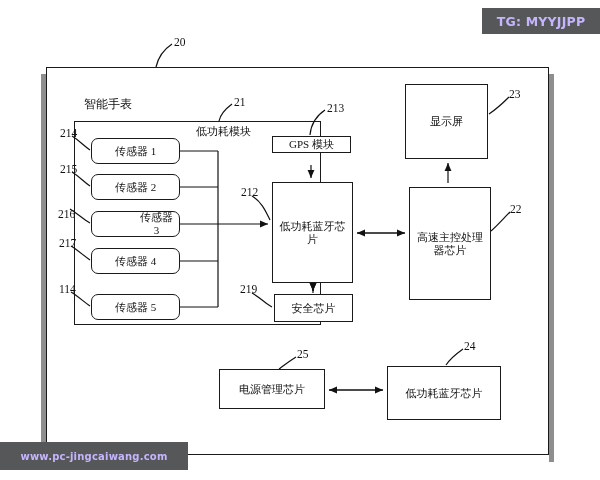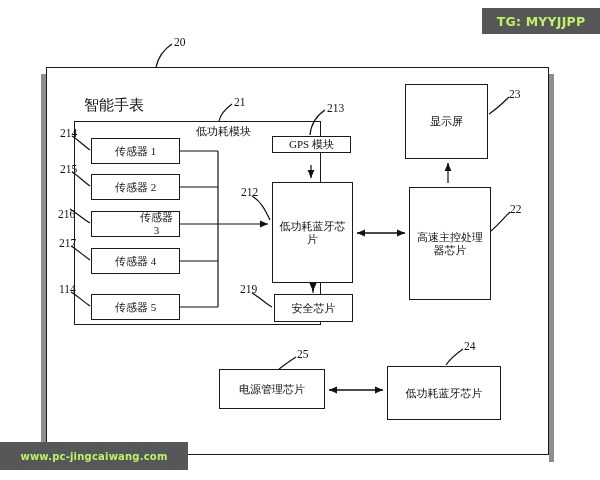--- a/index.html
+++ b/index.html
@@ -20,21 +20,21 @@
     left: 0; top: 0;
     width: 600px;
     height: 480px;
     background: #ffffff;
   }
 
   
   .wm {
     position: absolute;
     background: #555759;
-    color: #bef264;
+    color: #c4b5fd;
     font-family: "DejaVu Sans", "Liberation Sans", sans-serif;
     font-weight: bold;
     display: flex;
     align-items: center;
     justify-content: center;
     letter-spacing: 0.2px;
     z-index: 40;
   }
   #wm-tg {
     right: 0; top: 8px;
@@ -95,40 +95,40 @@
     text-align: center;
     color: #111111;
     line-height: 1.18;
     z-index: 12;
     font-size: 11px;
     padding: 0 2px;
   }
   .blk.cn { font-size: 11px; }
 
   
-  .sensor { left: 91px; width: 89px; height: 26px; font-size: 11px; }
+  .sensor { left: 91px; width: 89px; height: 26px; font-size: 11px; border-radius: 7px; }
   #sensor-1 { top: 138px; }
   #sensor-2 { top: 174px; }
   #sensor-3 { top: 211px; padding-left: 44px; }
   #sensor-4 { top: 248px; }
   #sensor-5 { top: 294px; }
 
   #gps-module   { left: 272px; top: 136px; width: 79px;  height: 17px; }
   #ble-chip     { left: 272px; top: 182px; width: 81px;  height: 101px; }
   #security-chip{ left: 274px; top: 294px; width: 79px;  height: 28px; }
   #display       { left: 405px; top: 84px;  width: 83px;  height: 75px; }
   #processor     { left: 409px; top: 187px; width: 82px;  height: 113px; }
   #power-chip    { left: 219px; top: 369px; width: 106px; height: 40px; }
   #battery       { left: 387px; top: 366px; width: 114px; height: 54px; }
 
   
   .lbl {
     position: absolute;
     color: #111111;
-    font-size: 15px;
+    font-size: 12px;
     white-space: nowrap;
     z-index: 14;
   }
   #label-smartwatch { left: 84px;  top: 96px; }
   #label-lowpower   { left: 196px; top: 124px; font-size: 11px; }
 
   
   .ref {
     position: absolute;
     color: #111111;

